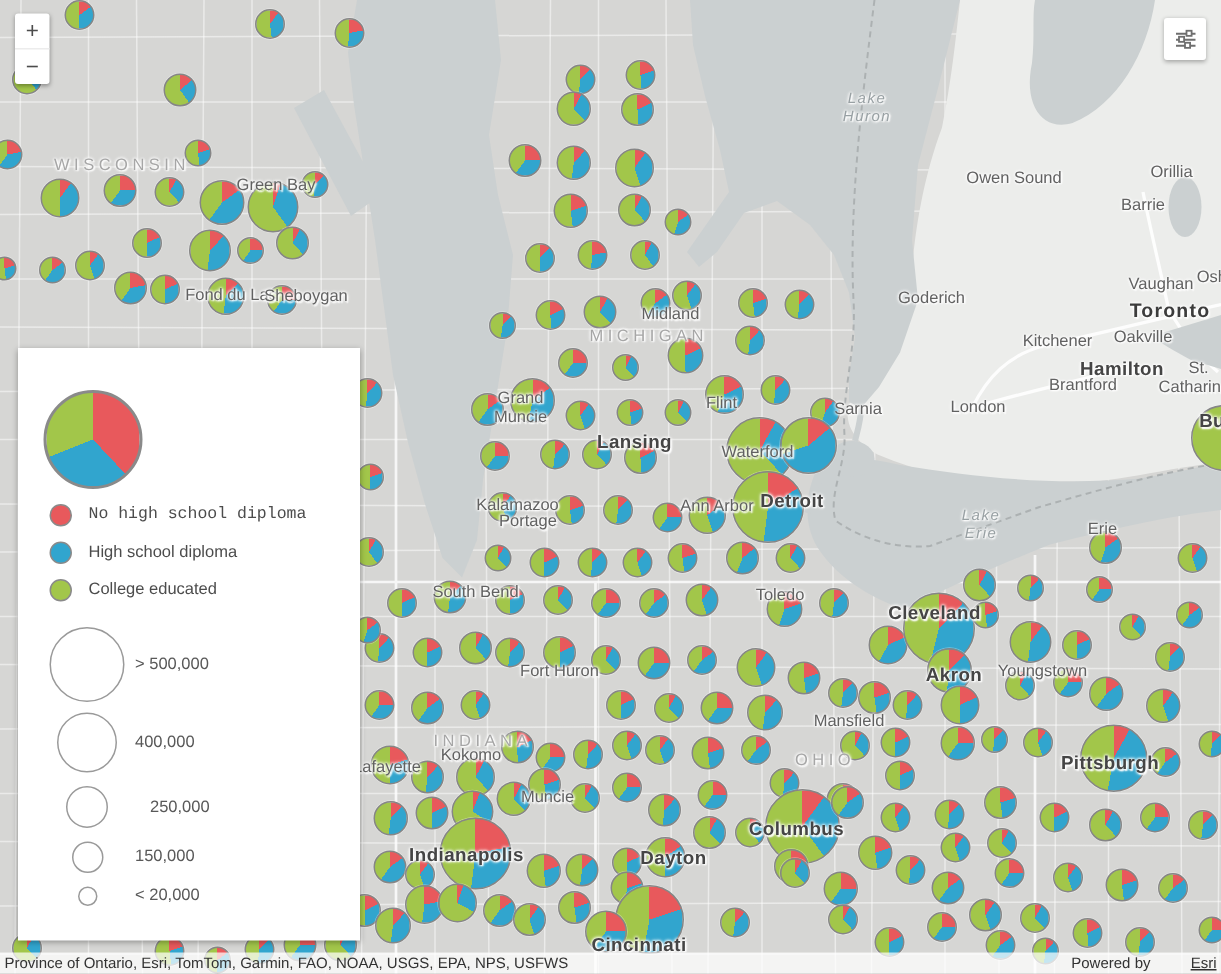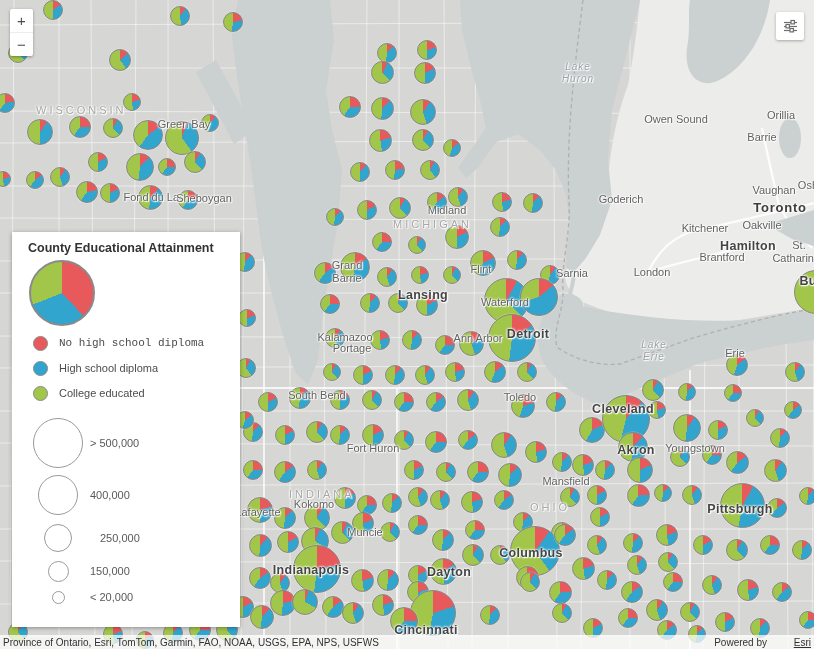--- a/index.html
+++ b/index.html
@@ -342,21 +342,21 @@
       <div class="pie" style="left: 750px; top: 618px; width: 20px; height: 20px; background: conic-gradient(rgb(232, 89, 92) 0deg, rgb(232, 89, 92) 12%, rgb(49, 165, 206) 12%, rgb(49, 165, 206) 52%, rgb(162, 198, 74) 52%, rgb(162, 198, 74) 100%);"></div>
       <div class="pie" style="left: 799px; top: 611px; width: 18px; height: 18px; background: conic-gradient(rgb(232, 89, 92) 0deg, rgb(232, 89, 92) 25%, rgb(49, 165, 206) 25%, rgb(49, 165, 206) 60%, rgb(162, 198, 74) 60%, rgb(162, 198, 74) 100%);"></div>
       <div class="pie" style="left: 794px; top: 270px; width: 44px; height: 44px; background: conic-gradient(rgb(232, 89, 92) 0deg, rgb(232, 89, 92) 5%, rgb(49, 165, 206) 5%, rgb(49, 165, 206) 30%, rgb(162, 198, 74) 30%, rgb(162, 198, 74) 100%);"></div>
     </div>
   <div id="labels">
       <span class="lbl" style="left: 184px; top: 124px;">Green Bay</span>
       <span class="lbl" style="left: 154px; top: 197px;">Fond du Lac</span>
       <span class="lbl" style="left: 204px; top: 198px;">Sheboygan</span>
       <span class="lbl" style="left: 447px; top: 210px;">Midland</span>
       <span class="lbl" style="left: 347px; top: 272px;">Grand
-Barrie</span>
+Muncie</span>
       <span class="lbl md" style="left: 423px; top: 295px;">Lansing</span>
       <span class="lbl" style="left: 481px; top: 269px;">Flint</span>
       <span class="lbl" style="left: 505px; top: 302px;">Waterford</span>
       <span class="lbl" style="left: 572px; top: 273px;">Sarnia</span>
       <span class="lbl md" style="left: 528px; top: 334px;">Detroit</span>
       <span class="lbl" style="left: 478px; top: 338px;">Ann Arbor</span>
       <span class="lbl" style="left: 345px; top: 337px;">Kalamazoo</span>
       <span class="lbl" style="left: 352px; top: 348px;">Portage</span>
       <span class="lbl" style="left: 317px; top: 395px;">South Bend</span>
       <span class="lbl" style="left: 520px; top: 397px;">Toledo</span>
@@ -412,21 +412,20 @@
       <rect x="8" y="1.5" width="3.4" height="3.4"></rect>
       <line x1="1" y1="7.5" x2="14" y2="7.5"></line>
       <rect x="3" y="5.5" width="3.4" height="3.4"></rect>
       <line x1="1" y1="11.5" x2="14" y2="11.5"></line>
       <rect x="7" y="9.5" width="3.4" height="3.4"></rect>
     </g>
   </svg>
 </div>
 
 <div id="legend">
-  <div class="title">County Educational Attainment</div>
   <div id="bigpie" style="background: conic-gradient(rgb(232, 89, 92) 0%, rgb(232, 89, 92) 38%, rgb(49, 165, 206) 38%, rgb(49, 165, 206) 69%, rgb(162, 198, 74) 69%, rgb(162, 198, 74) 100%);"></div>
   <div id="legitems">
       <div class="legrow" style="top: 103px; font-family: Liberation Mono, monospace;">
         <span class="legswatch" style="background: rgb(232, 89, 92);"></span>
         <span class="legtext">No high school diploma</span>
       </div>
       <div class="legrow" style="top: 128px;">
         <span class="legswatch" style="background: rgb(49, 165, 206);"></span>
         <span class="legtext">High school diploma</span>
       </div>

